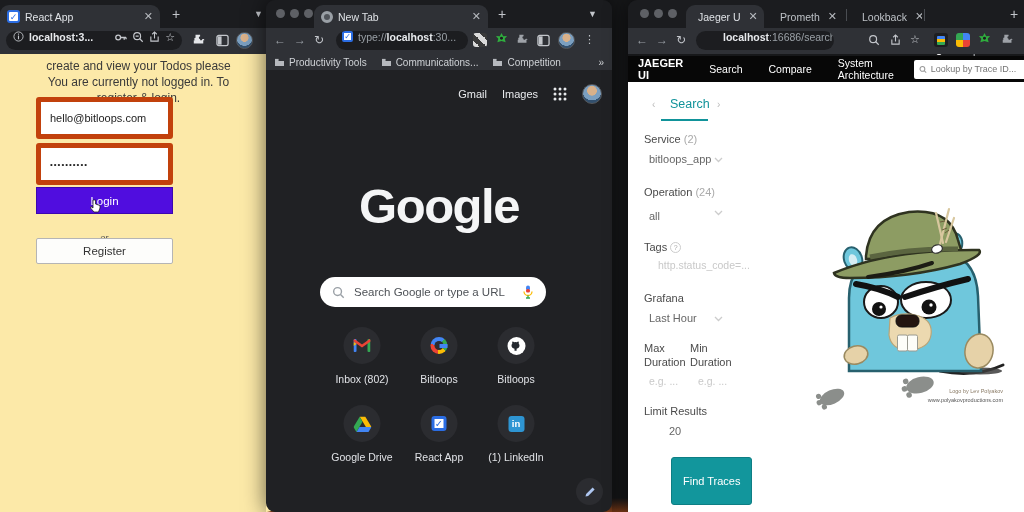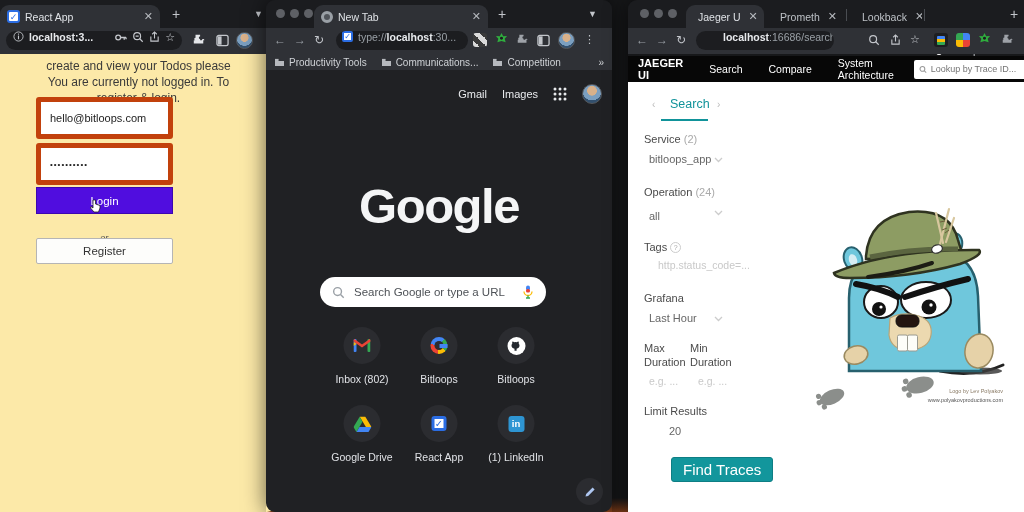--- a/index.html
+++ b/index.html
@@ -78,21 +78,21 @@
   .jtabchev { position:absolute; font-size:10px; color:#bbb; }
   .jtab { position:absolute; font-size:12.5px; color:#11939a; }
   .junder { position:absolute; height:2px; background:#11939a; }
   .jlabel { position:absolute; font-size:11px; color:#4a4a4a; }
   .jlabel .cnt { color:#aaa; }
   .jval { position:absolute; font-size:11px; color:#666; }
   .jph { position:absolute; font-size:10.5px; color:#c9c9c9; border:0; outline:0; background:transparent; width:90px; }
   .jph::placeholder { color:#c9c9c9; }
   .jchev { position:absolute; color:#ccc; }
   .findbtn { position:absolute; left:43px; top:457px; background:#12969c; color:#fff;
-             font-size:15px; border:1px solid #0e7e84; border-radius:3px; padding:3px 11px; }
+             font-size:11px; border:1px solid #0e7e84; border-radius:3px; padding:17px 11px; }
   .qmark { display:inline-flex; width:11px; height:11px; border:1px solid #ccc; border-radius:50%;
            font-size:7px; color:#aaa; align-items:center; justify-content:center; margin-left:3px; vertical-align:1px;}
   .sep { position:absolute; top:9px; width:1px; height:12px; background:#4a4d52; }
 </style>
 </head>
 <body>
 
 <div class="win" style="left:0; width:277px;">
   <div class="tabstrip">
     <div class="tab active" style="left:0; width:160px;">

